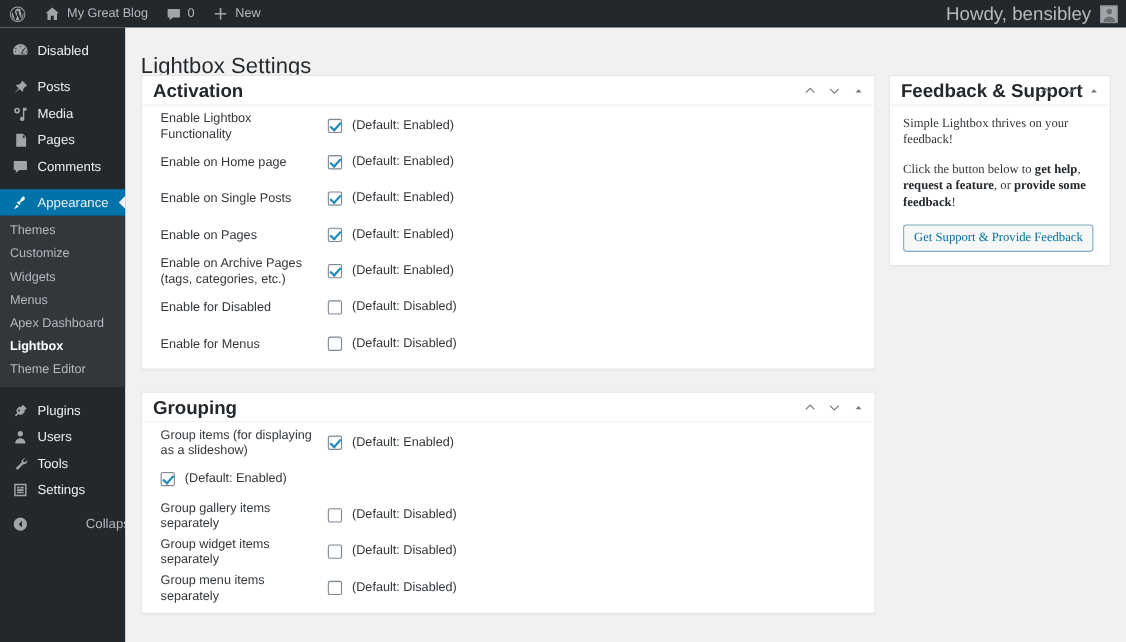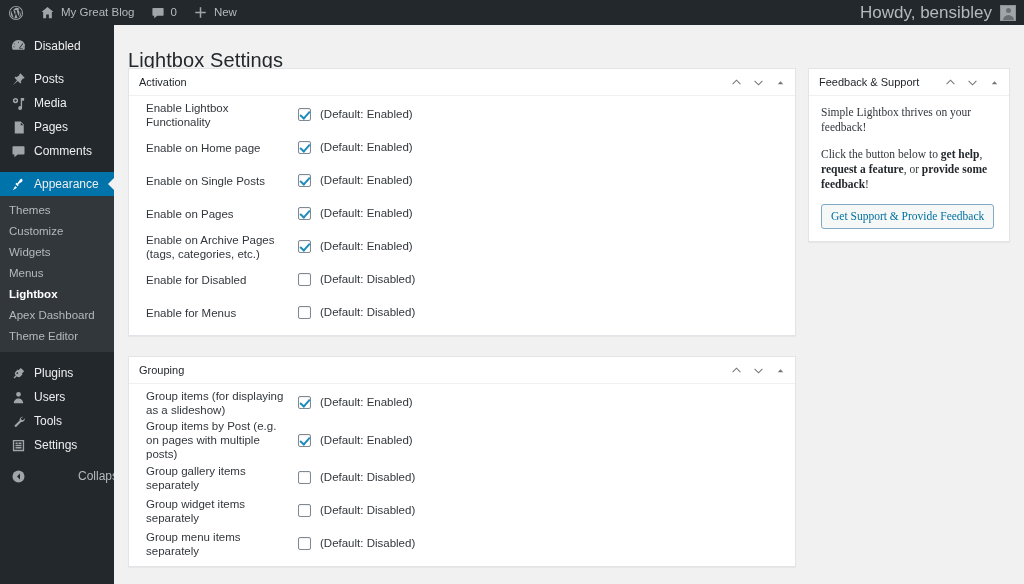--- a/index.html
+++ b/index.html
@@ -154,22 +154,22 @@
   }
   .postbox-header {
     position: relative;
     display: flex;
     align-items: center;
     height: 27px;
     border-bottom: 1px solid #eef0f1;
     padding: 0 10px;
   }
   .postbox-title {
-    font-size: 11px;
-    font-weight: normal;
+    font-size: 17px;
+    font-weight: bold;
     color: #23282d;
     line-height: 27px;
   }
   .handle-actions {
     position: absolute;
     right: 4px; top: 0;
     height: 27px;
     display: flex; align-items: center;
   }
   .handle-btn {
@@ -348,22 +348,22 @@
         </svg>
     </span>
     <span class="mi-label">Appearance</span>
   </div>
 
   <div id="submenu">
     <span class="submenu-item">Themes</span>
     <span class="submenu-item">Customize</span>
     <span class="submenu-item">Widgets</span>
     <span class="submenu-item">Menus</span>
+    <span class="submenu-item">Apex Dashboard</span>
     <span class="submenu-item current">Lightbox</span>
-    <span class="submenu-item">Apex Dashboard</span>
     <span class="submenu-item">Theme Editor</span>
   </div>
 
   <div class="menu-gap"></div>
 
   <div class="menu-top">
     <span class="mi-icon">
       <svg width="15" height="15" viewBox="0 0 20 20" fill="currentColor">
           <path d="M13.1 2.5 10 5.6l-1-1-2.6 2.6a3.7 3.7 0 0 0 0 5.2l-3 3 1.3 1.3 3-3a3.7 3.7 0 0 0 5.2 0l2.6-2.6-1-1 3.1-3.1zM8.5 8.1l1.3 1.3-1.6 1.6-1.3-1.3z"></path>
         </svg>
@@ -512,21 +512,20 @@
       </div>
       <div class="postbox-inside">
         <div class="opt-row">
           <span class="opt-label">Group items (for displaying as a slideshow)</span>
           <span class="opt-ctl">
             <span class="cbx checked"></span>
             <span class="opt-default">(Default: Enabled)</span>
           </span>
         </div>
         <div class="opt-row">
-          <span class="opt-label">Group items by Post (e.g. on pages with multiple posts)</span>
           <span class="opt-ctl">
             <span class="cbx checked"></span>
             <span class="opt-default">(Default: Enabled)</span>
           </span>
         </div>
         <div class="opt-row">
           <span class="opt-label">Group gallery items separately</span>
           <span class="opt-ctl">
             <span class="cbx"></span>
             <span class="opt-default">(Default: Disabled)</span>

